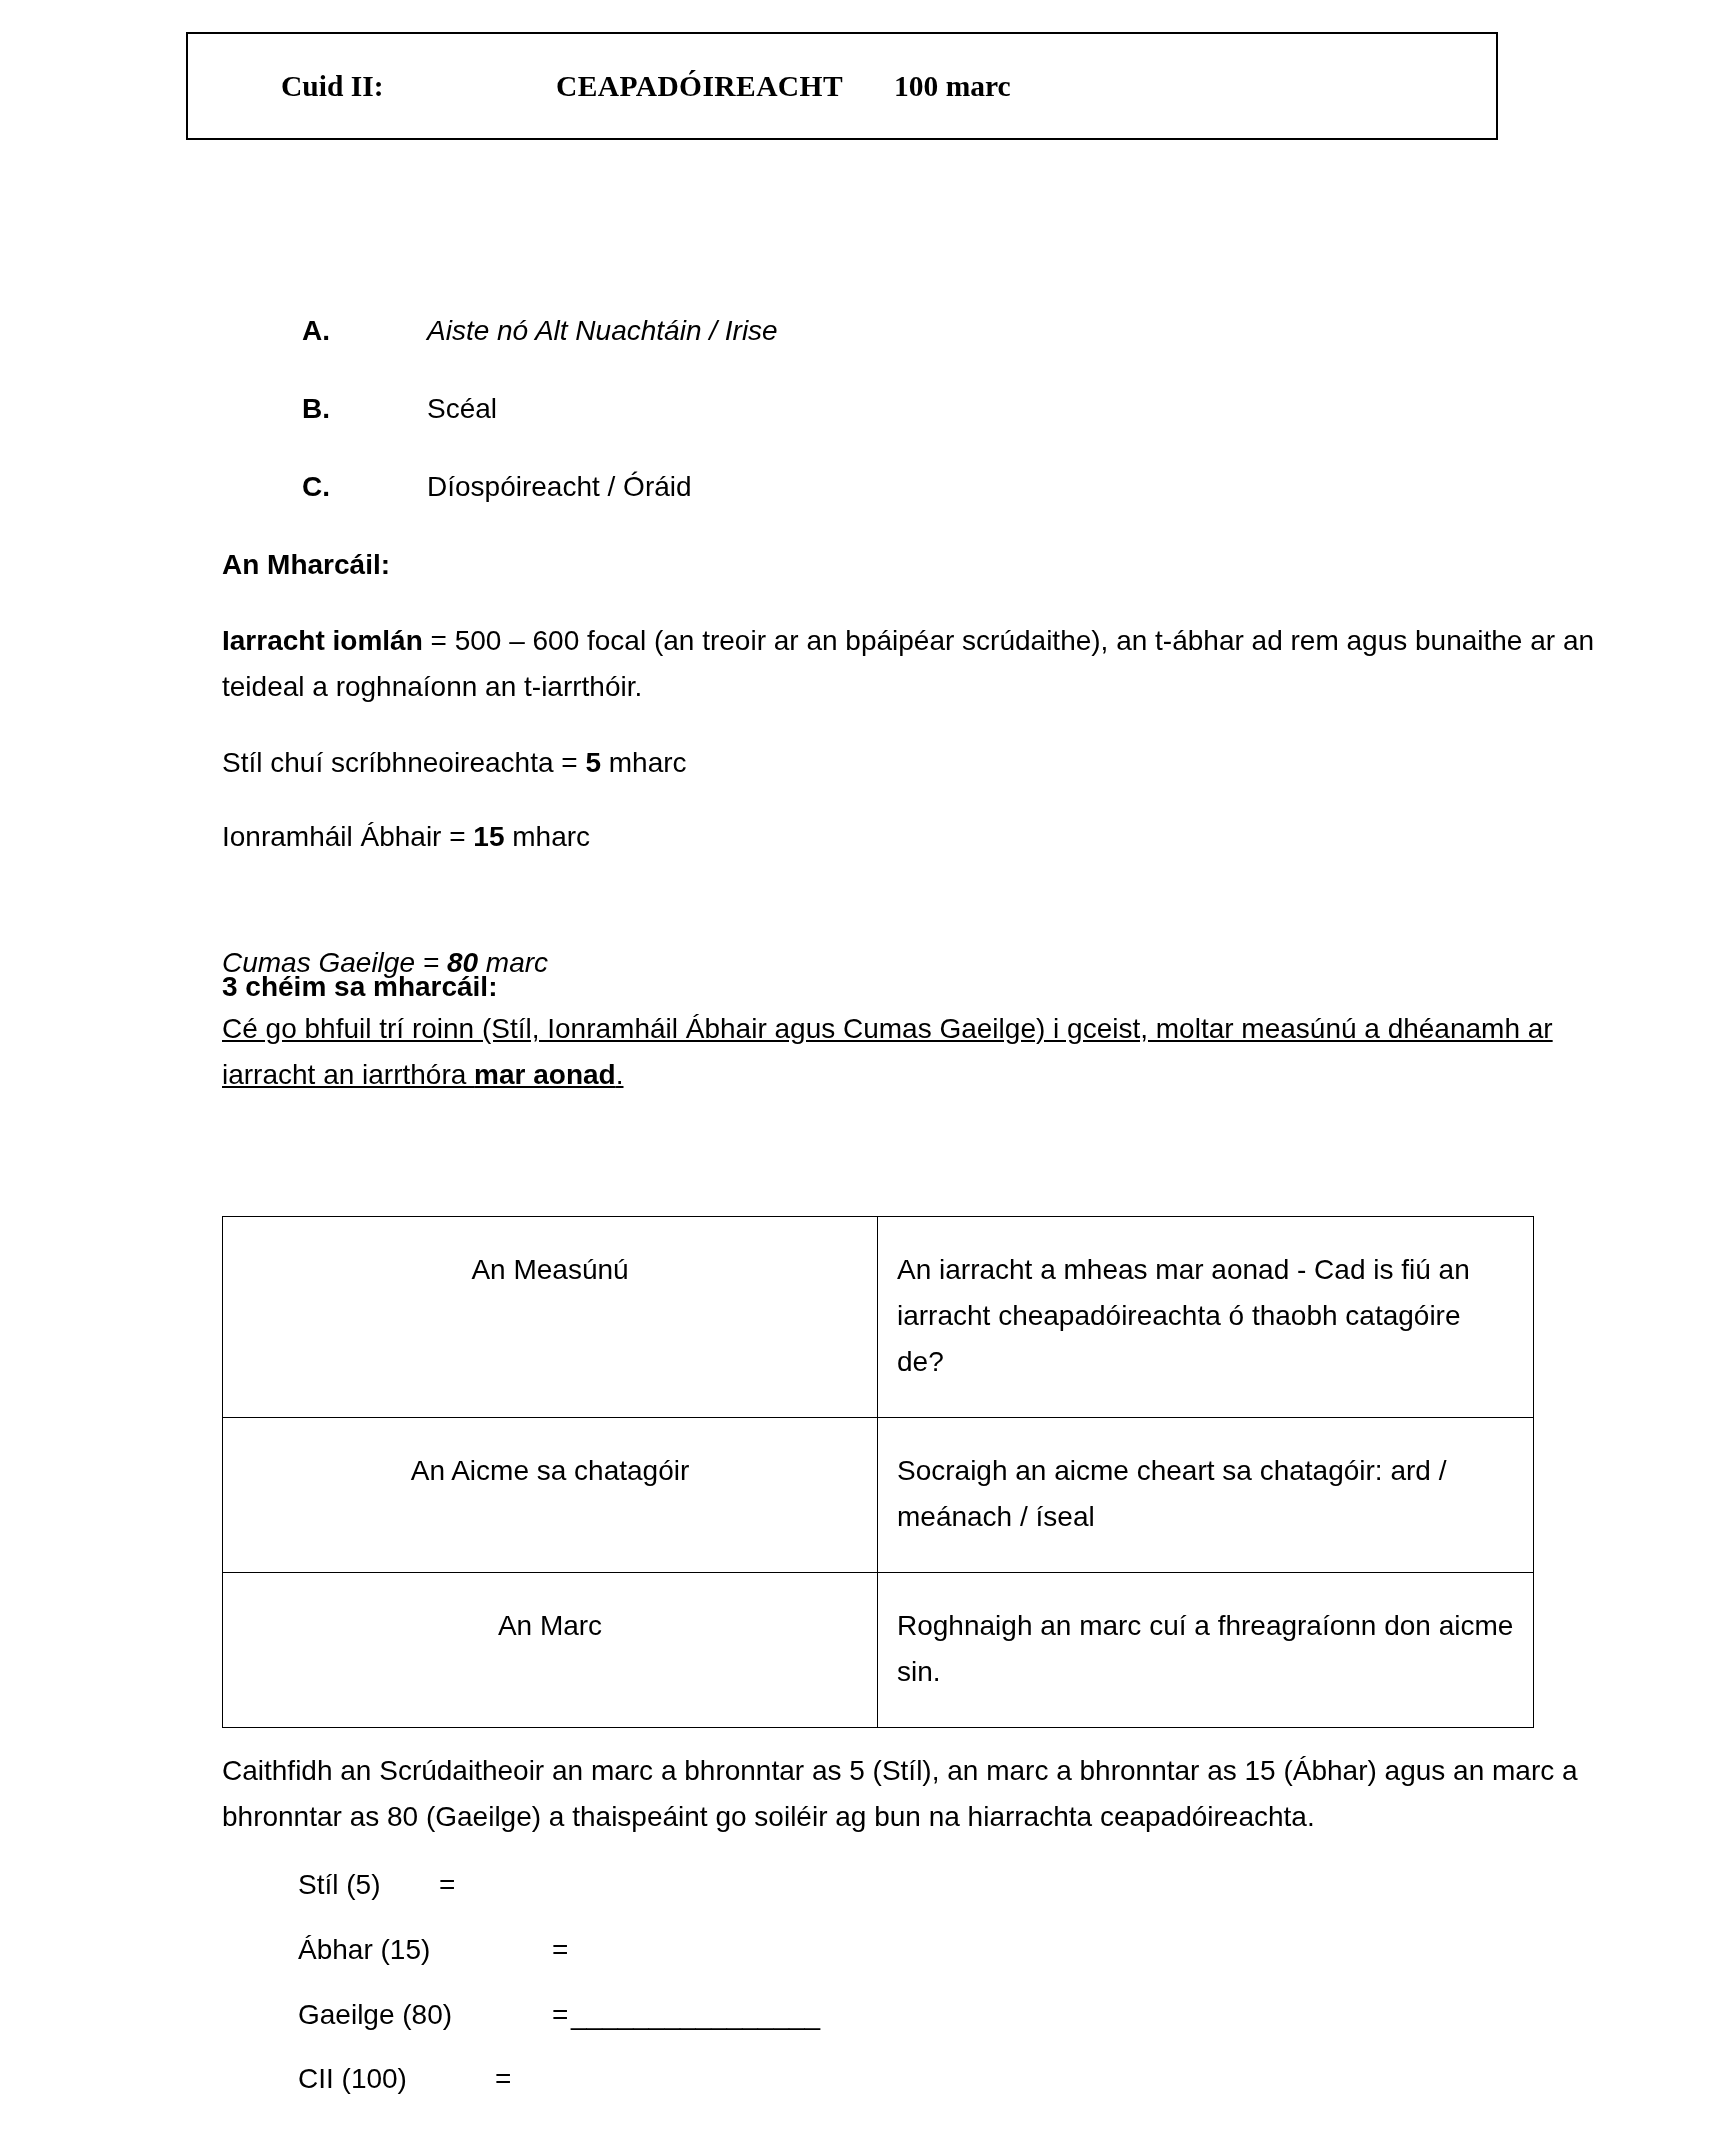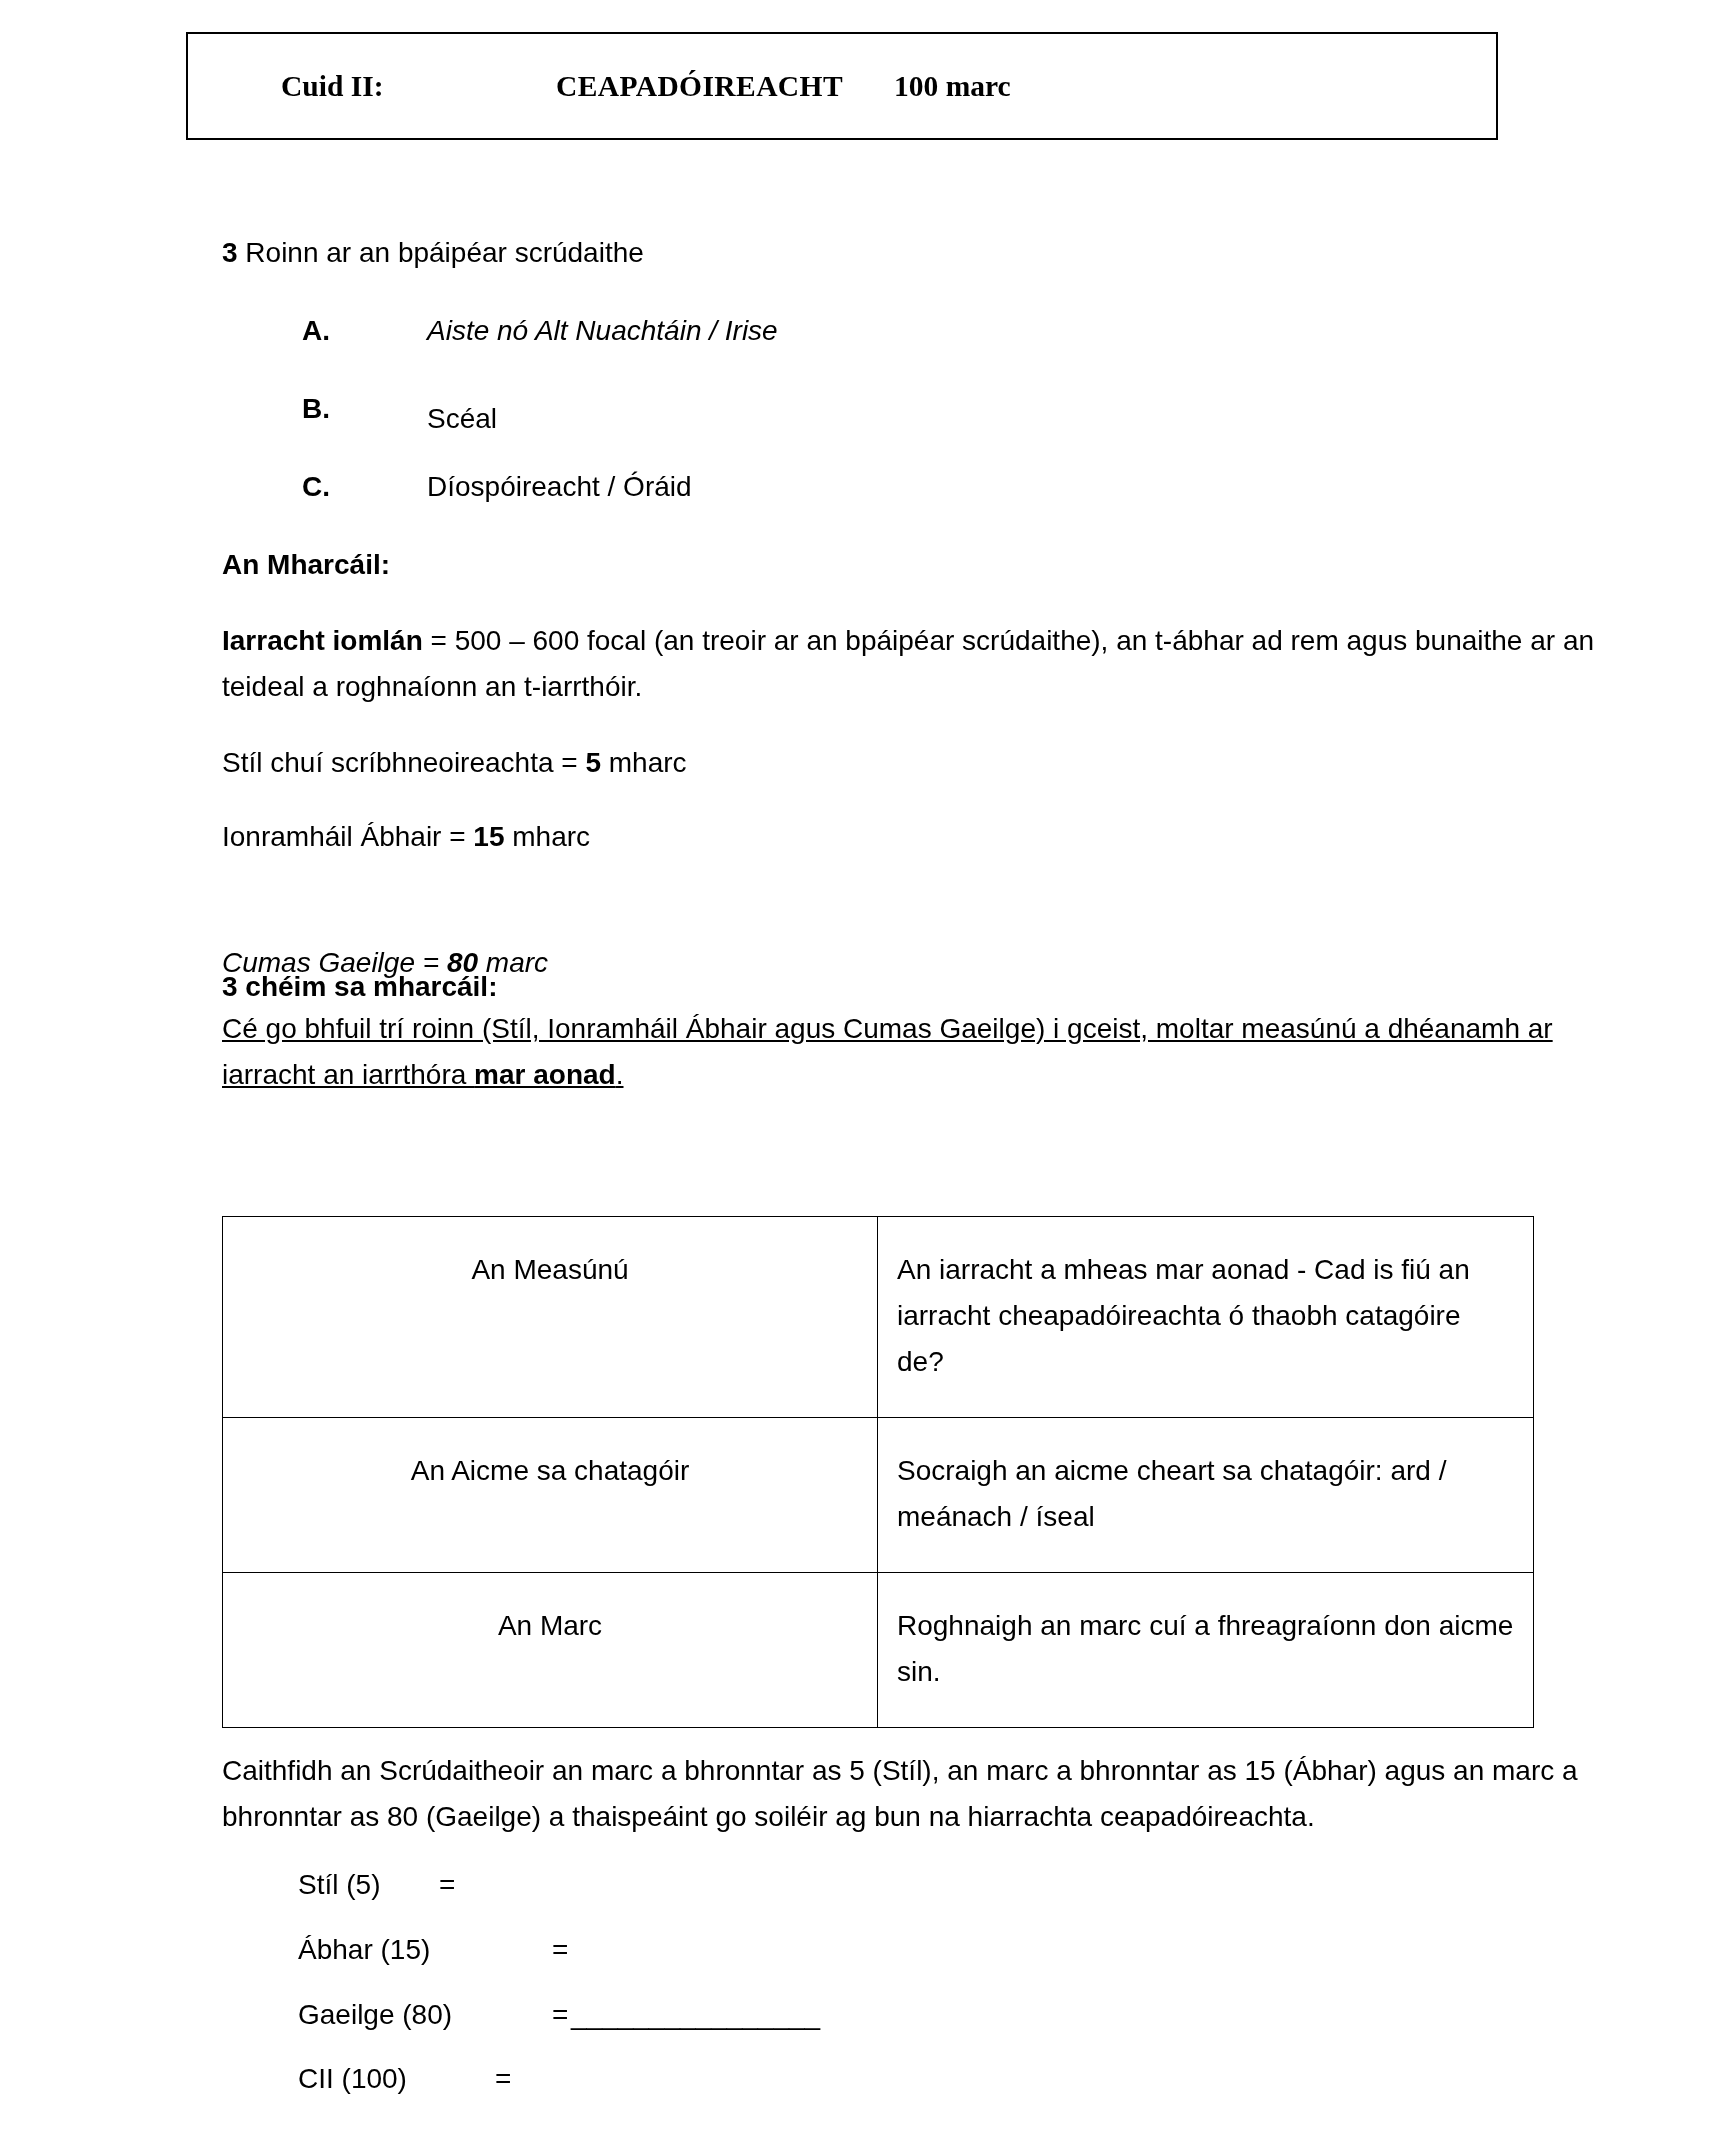--- a/index.html
+++ b/index.html
@@ -145,29 +145,28 @@
 <div class="page">
 
   <div class="header-box">
     <div class="header-row">
       <span class="header-cuid">Cuid II:</span>
       <span class="header-title">CEAPADÓIREACHT</span>
       <span class="header-marks">100 marc</span>
     </div>
   </div>
 
-  <div class="body-text" style="top:230px;"><span class="b">3</span><span> Roinn ar an bpáipéar scrúdaithe</span></div>
 
   <div class="list-item" style="left:222px; top:308px; width:1141px;">
     <span class="list-letter" style="left:80px;">A.</span>
     <span class="list-label" style="left:205px;font-style:italic;">Aiste nó Alt Nuachtáin / Irise</span>
   </div>
   <div class="list-item" style="left:222px; top:386px; width:1141px;">
     <span class="list-letter" style="left:80px;">B.</span>
-    <span class="list-label" style="left:205px;margin-top:10px;">Scéal</span>
+    <span class="list-label" style="left:205px;">Scéal</span>
   </div>
   <div class="list-item" style="left:222px; top:464px; width:1141px;">
     <span class="list-letter" style="left:80px;">C.</span>
     <span class="list-label" style="left:205px;">Díospóireacht / Óráid</span>
   </div>
 
   <div class="body-text b" style="top:542px;">An Mharcáil:</div>
 
   <div class="body-text para-wider" style="top:618px;"><span class="b">Iarracht iomlán</span><span> = 500 – 600 focal (an treoir ar an bpáipéar scrúdaithe), an t-ábhar ad rem agus bunaithe ar an teideal a roghnaíonn an t-iarrthóir.</span></div>
 

